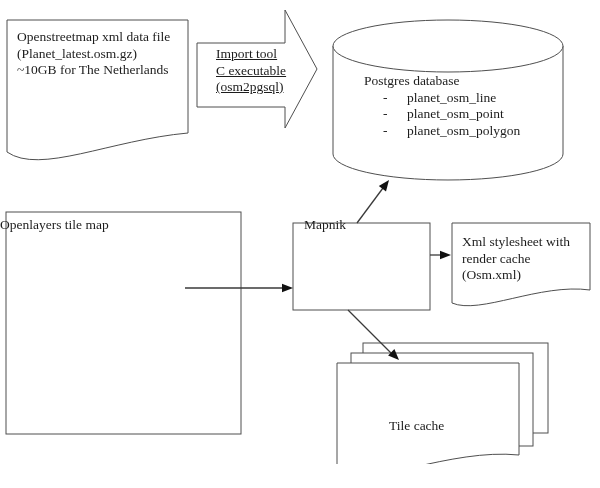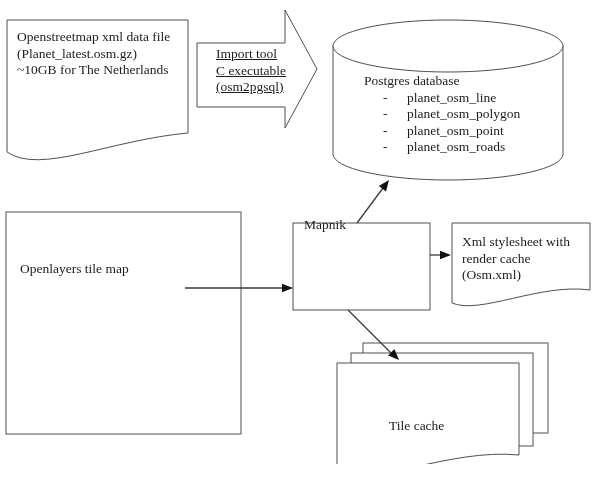--- a/index.html
+++ b/index.html
@@ -75,31 +75,28 @@
     <div>C executable</div>
     <div>(osm2pgsql)</div>
   </div>
 
   <div class="txt" style="left:364px;top:73px;line-height:16.5px;">
     <div>Postgres database</div>
     <div class="db-row">
       <span class="dash">-</span><span>planet_osm_line</span>
     </div>
     <div class="db-row">
-      <span class="dash">-</span><span>planet_osm_polygon</span>
-    </div>
-    <div class="db-row">
       <span class="dash">-</span><span>planet_osm_point</span>
     </div>
     <div class="db-row">
-      <span class="dash">-</span><span>planet_osm_roads</span>
+      <span class="dash">-</span><span>planet_osm_polygon</span>
     </div>
   </div>
 
-  <div class="txt" style="left:20px;top:217px;margin-top:44px;">Openlayers tile map</div>
+  <div class="txt" style="left:0;top:217px;">Openlayers tile map</div>
 
   <div class="txt" style="left:304px;top:217px;">Mapnik</div>
 
   <div class="txt" style="left:462px;top:234px;">
     <div>Xml stylesheet with</div>
     <div>render cache</div>
     <div>(Osm.xml)</div>
   </div>
 
   <div class="txt" style="left:389px;top:382px;margin-top:36px;">Tile cache</div>

